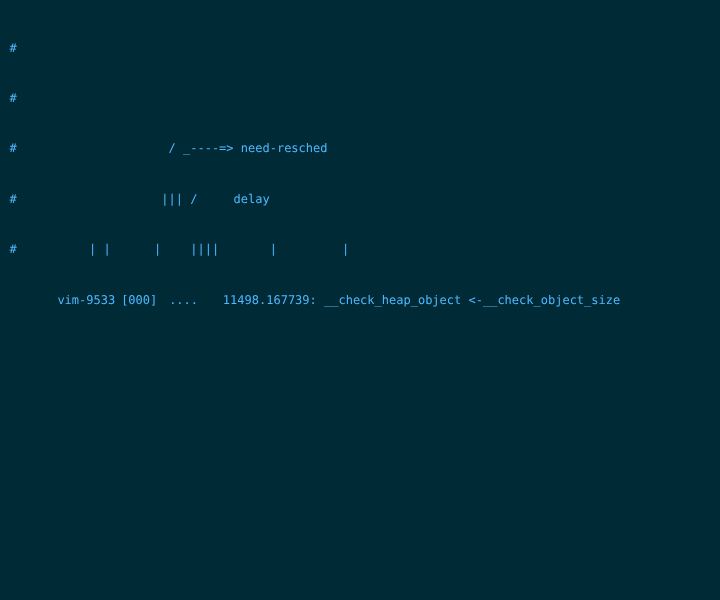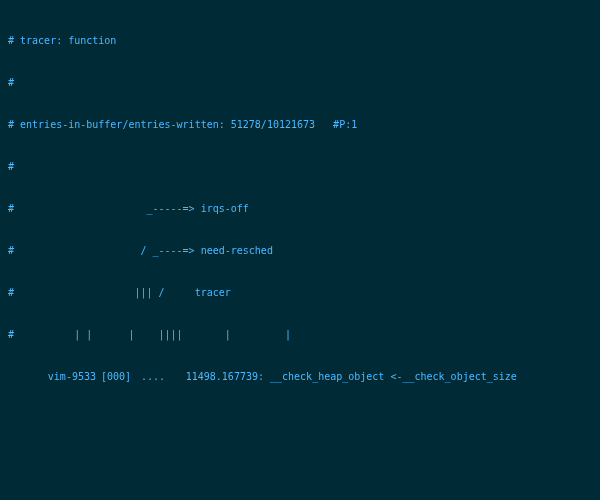--- a/index.html
+++ b/index.html
@@ -25,22 +25,19 @@
   .col-cpu    { display: inline-block; width: 40px; text-align: center; }
   .col-flags  { display: inline-block; width: 34px; text-align: center; }
   .col-ts     { display: inline-block; width: 94px; text-align: right; }
   .col-func   { display: inline-block; padding-left: 6px; }
   .hash { display: inline-block; width: 8px; }
 </style>
 </head>
 <body>
 
 <div class="screen">
-  <span class="header-line"># tracer: function</span>
   <span class="header-line">#</span>
-  <span class="header-line"># entries-in-buffer/entries-written: 51278/10121673   #P:1</span>
   <span class="header-line">#</span>
-  <span class="header-line">#                      _-----=&gt; irqs-off</span>
   <span class="header-line">#                     / _----=&gt; need-resched</span>
-  <span class="header-line">#                    ||| /     tracer</span>
+  <span class="header-line">#                    ||| /     delay</span>
   <span class="header-line">#          | |      |    ||||       |         |</span>
   <div id="trace-rows"><span class="trace-line"><span class="hash"> </span><span class="col-task">vim-9533</span><span class="col-cpu">[000]</span><span class="col-flags">....</span><span class="col-ts">11498.167739:</span><span class="col-func">__check_heap_object &lt;-__check_object_size</span></span></div>
 </div>
 
 </body></html>

